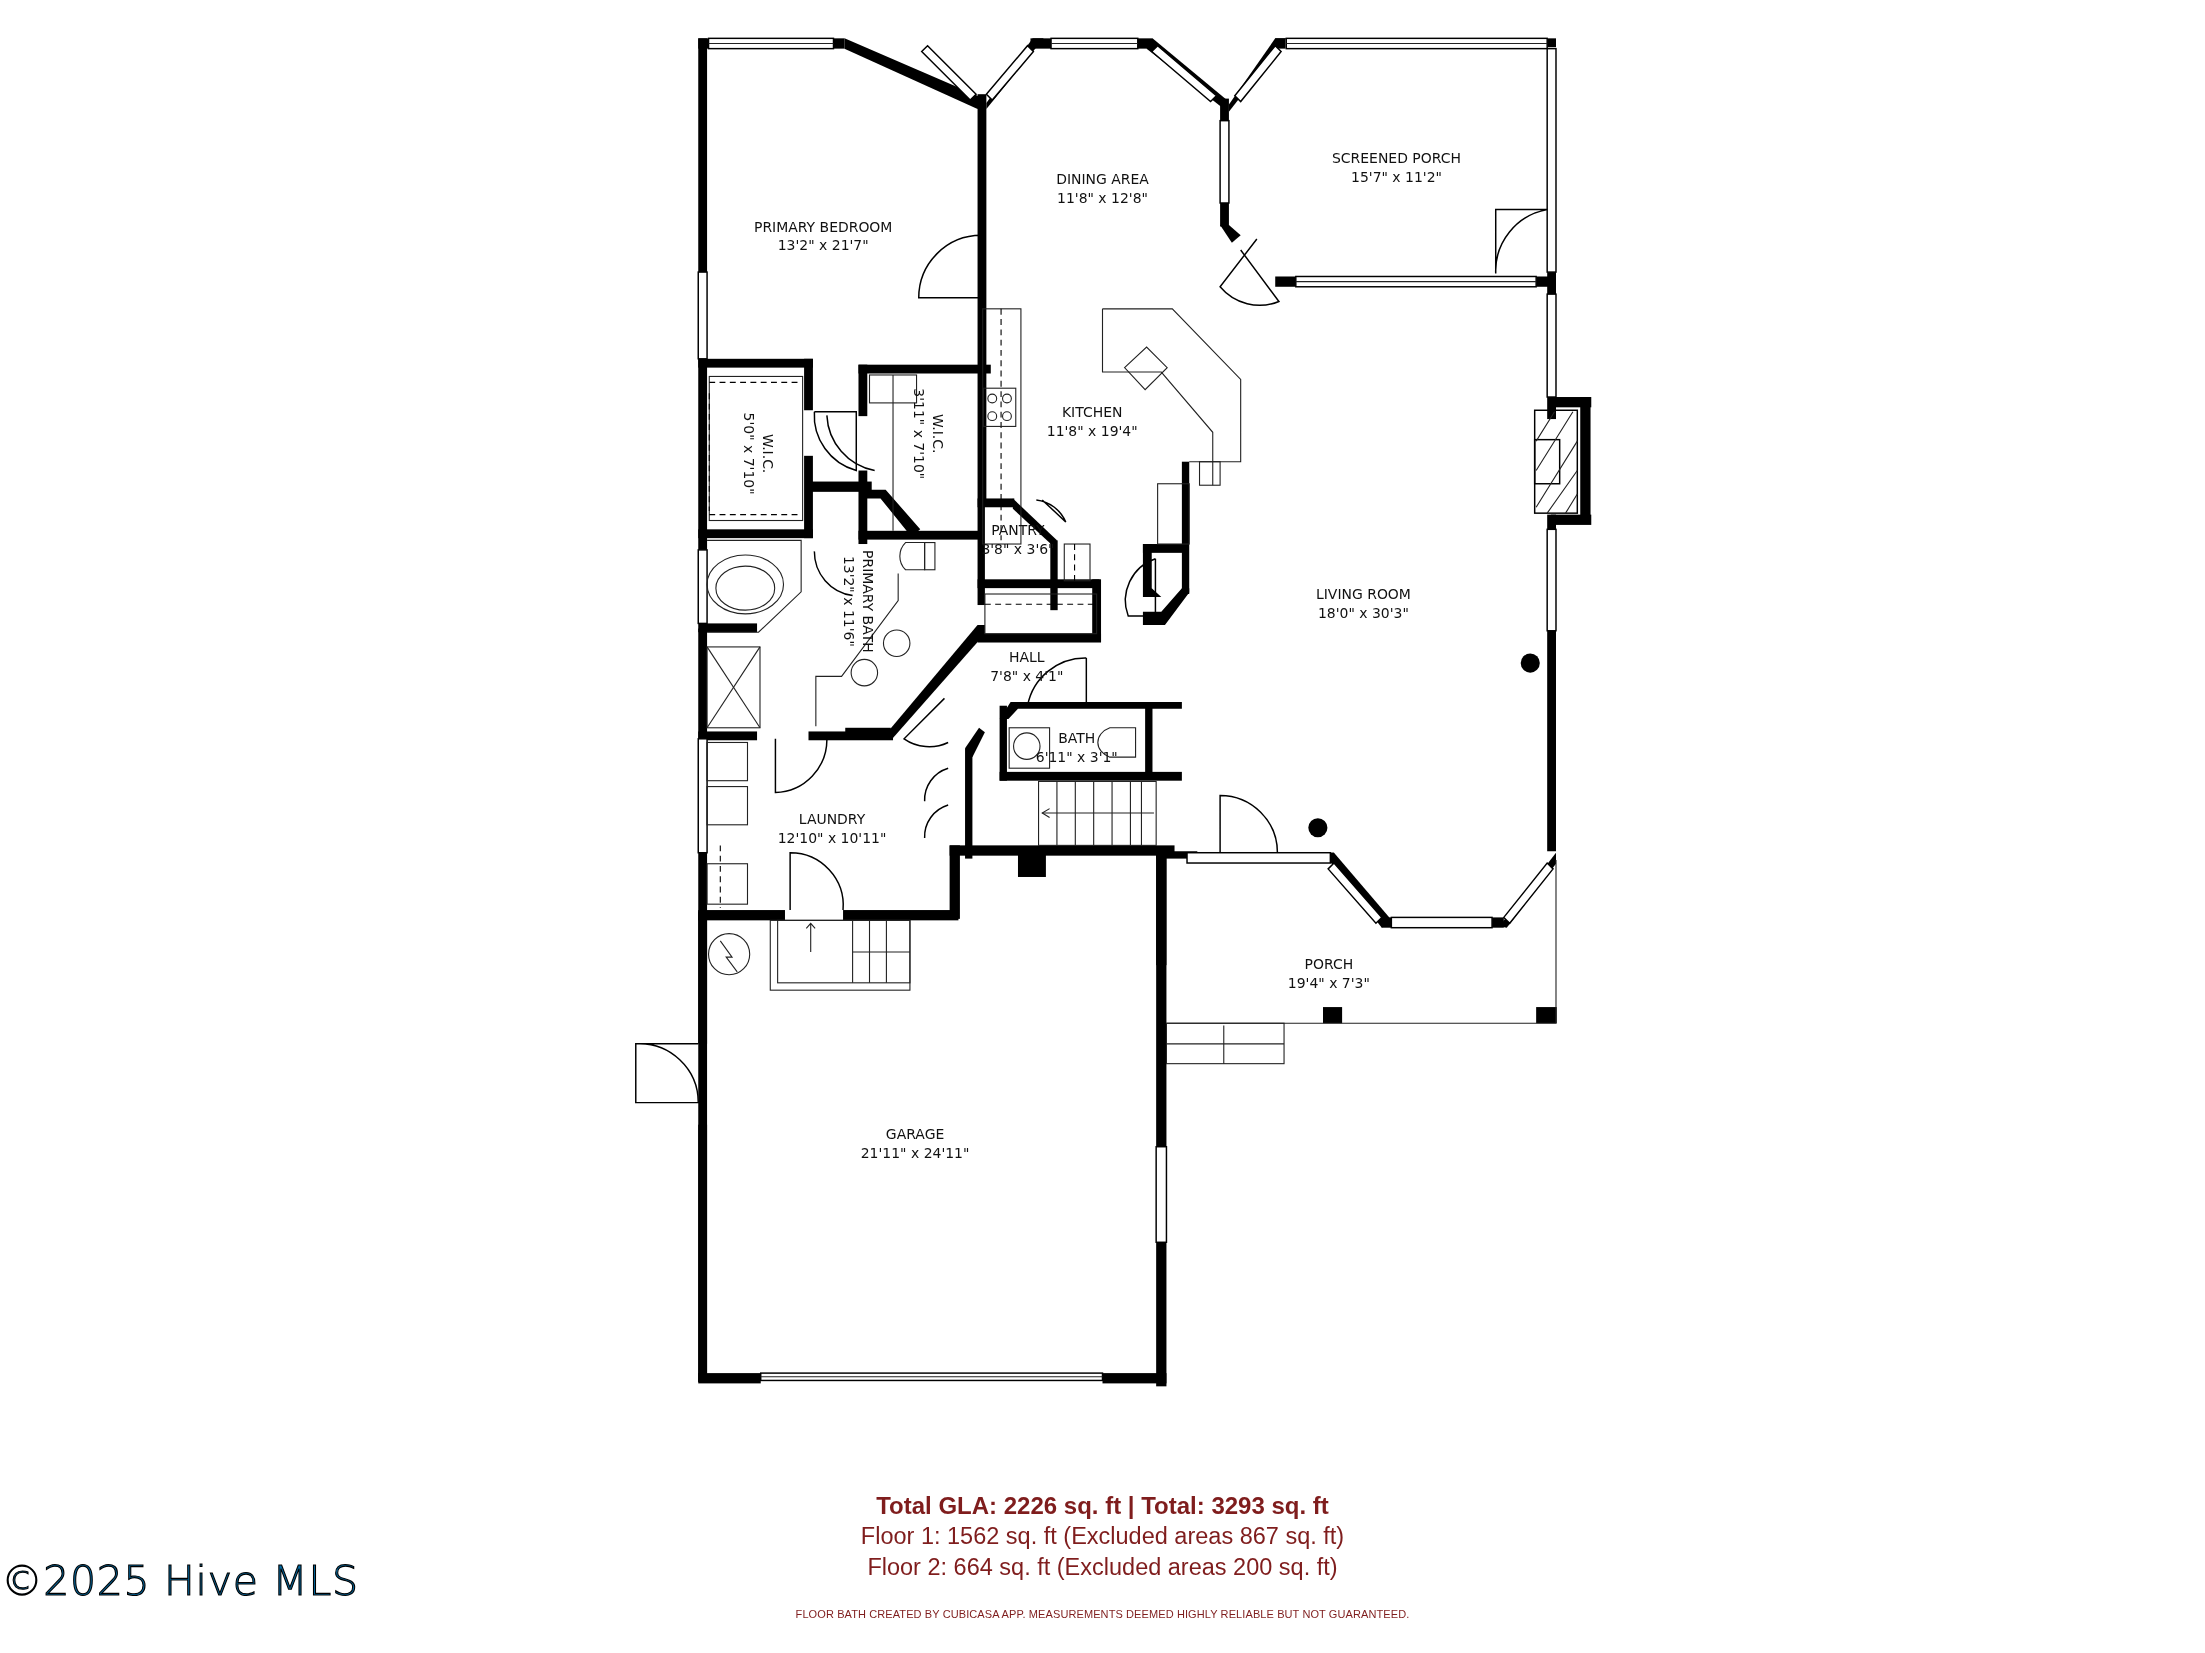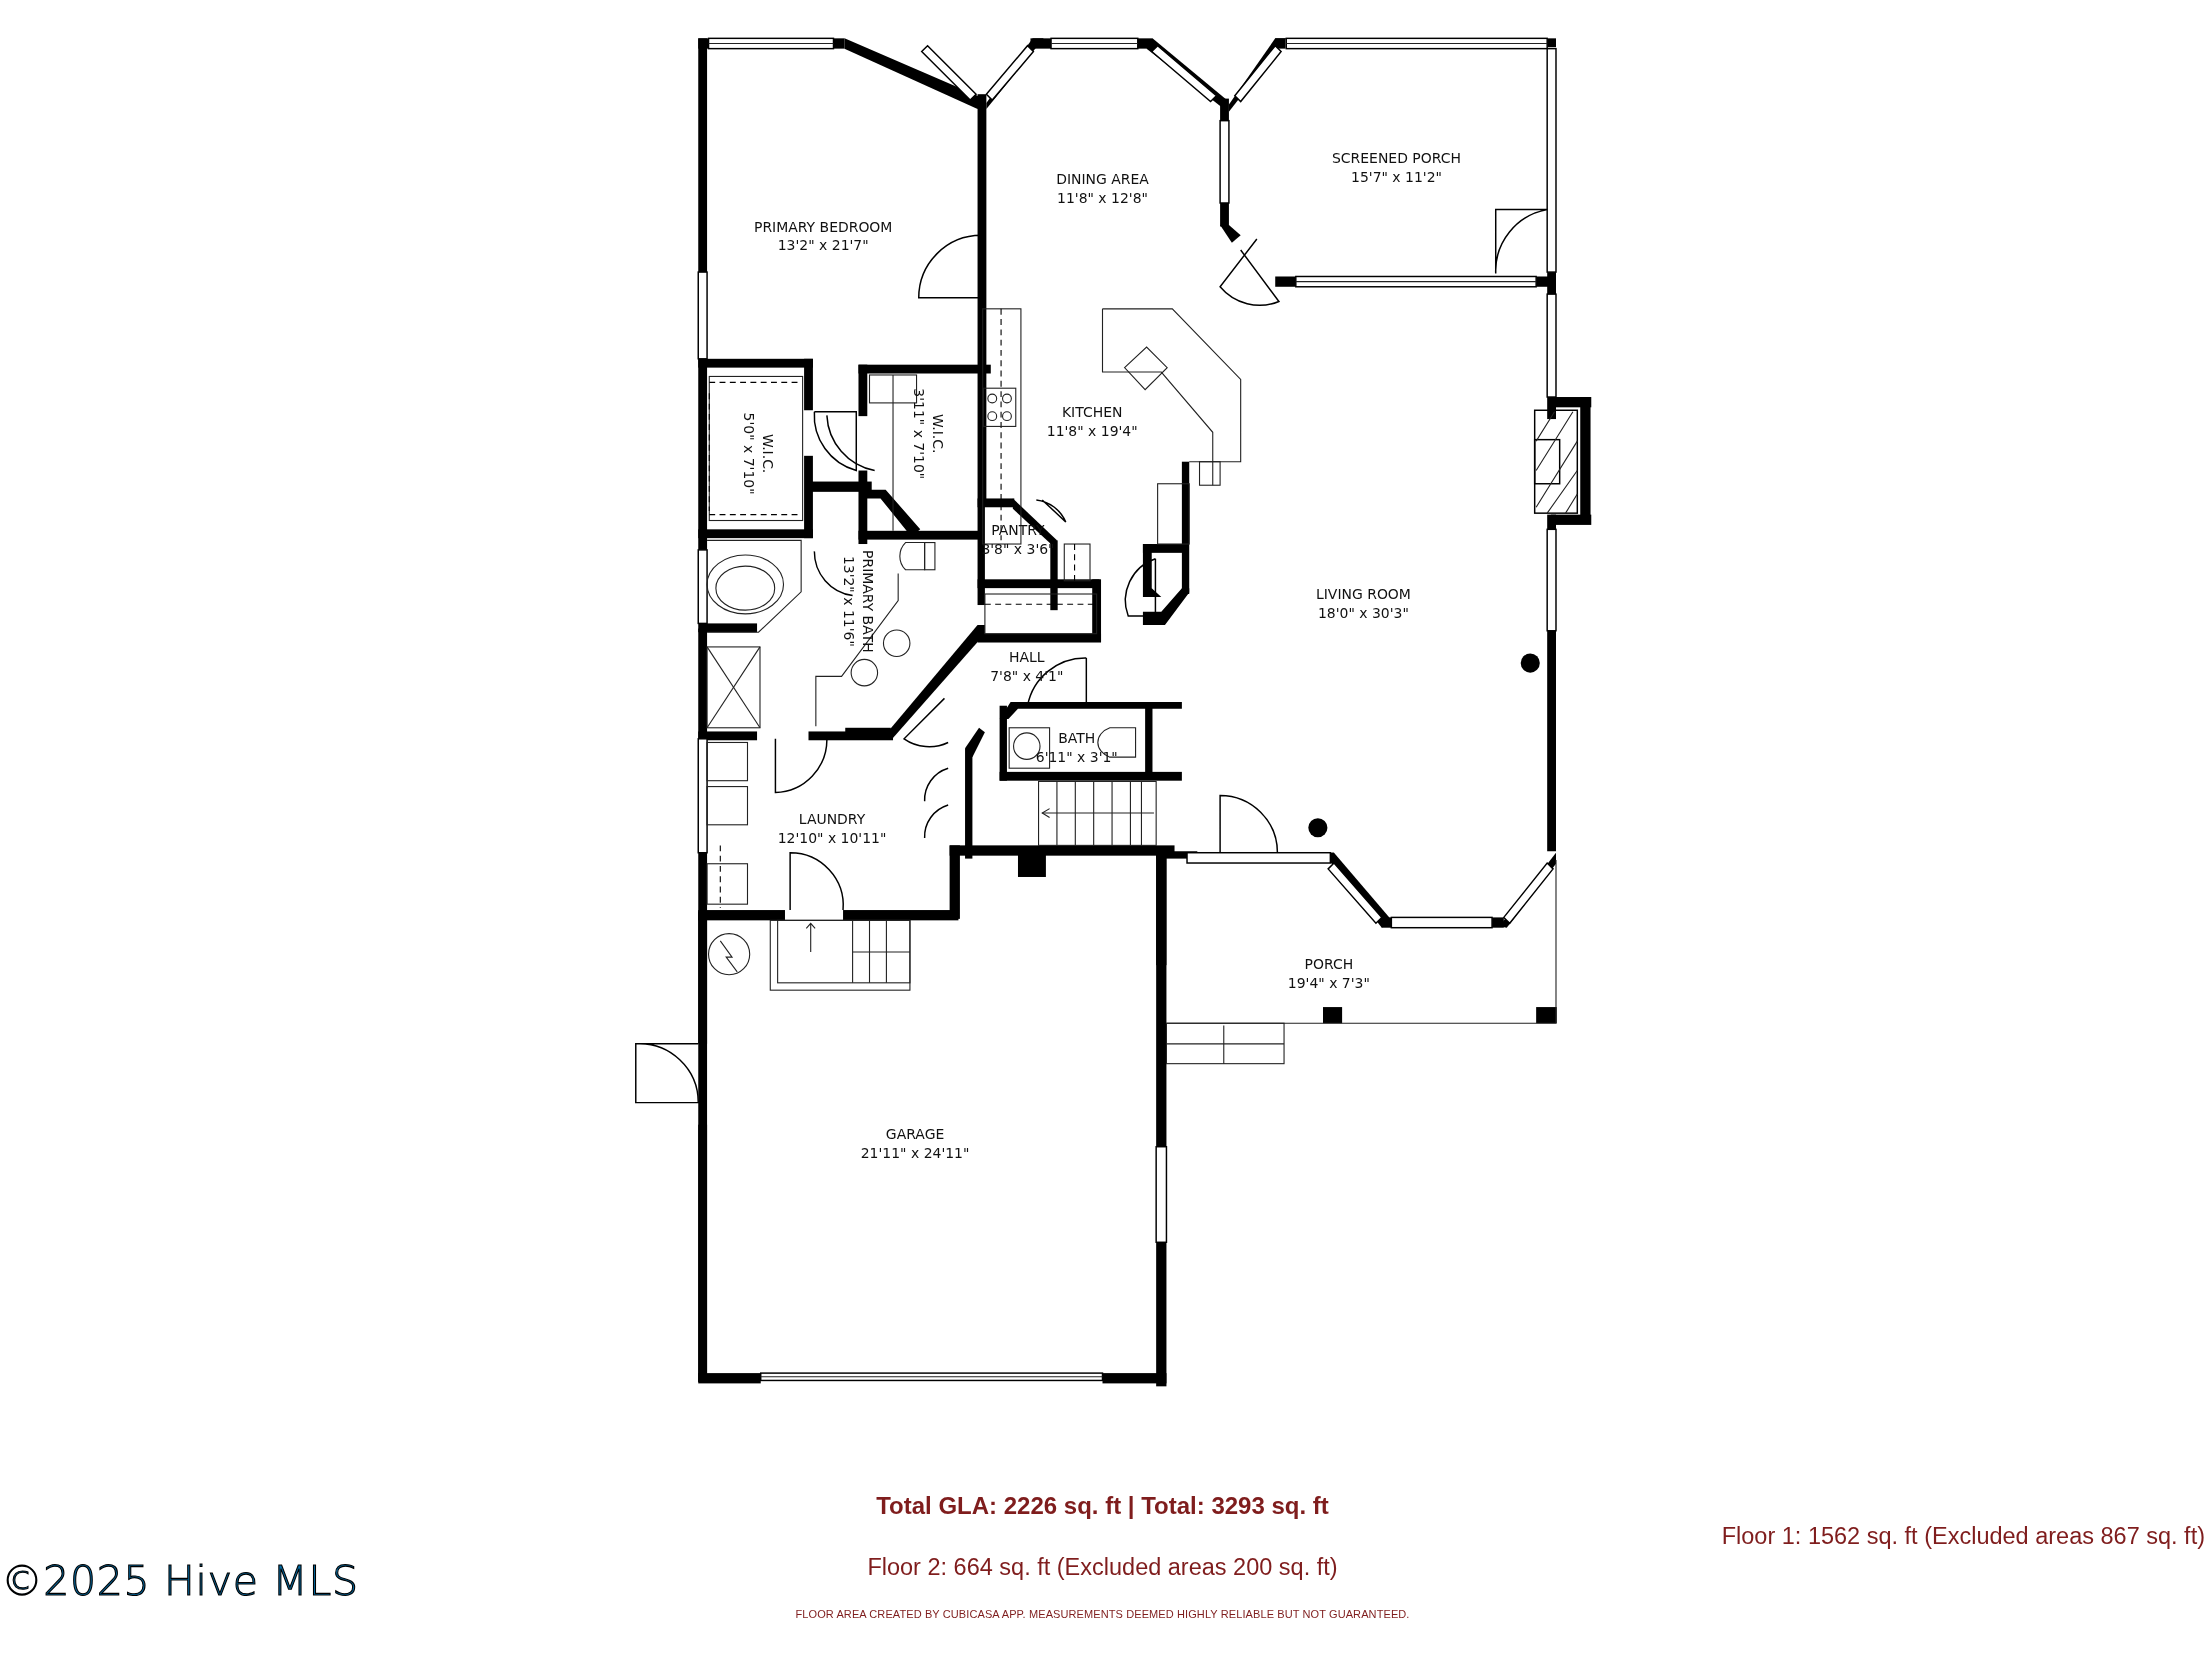--- a/index.html
+++ b/index.html
@@ -6,21 +6,21 @@
   body { width: 2205px; height: 1654px; position: relative; overflow: hidden; font-family: "DejaVu Sans", sans-serif; }
   #plan { position: absolute; left: 0; top: 0; width: 2205px; height: 1654px; }
   .wall { fill: #000; }
   .thin { fill: none; stroke: #000; stroke-width: 2; }
   .thin1 { fill: none; stroke: #222; stroke-width: 1.5; }
   .dash { fill: none; stroke: #000; stroke-width: 1.5; stroke-dasharray: 8 6; }
   .win { fill: #fff; stroke: #000; stroke-width: 2; }
   .room-label { font-family: "DejaVu Sans", sans-serif; font-size: 19px; fill: #111; text-anchor: middle; }
   .summary { position: absolute; left: 0; width: 2205px; text-align: center; color: #7f1d1d; }
   #summary-1 { top: 1492px; font-size: 24px; font-weight: bold; font-family: "Liberation Sans", sans-serif; }
-  #summary-2 { top: 1523px; font-size: 23.5px; font-family: "Liberation Sans", sans-serif; text-align: right; }
+  #summary-2 { top: 1523px; font-size: 23.5px; font-family: "Liberation Sans", sans-serif; }
   #summary-3 { top: 1554px; font-size: 23.5px; font-family: "Liberation Sans", sans-serif; }
   #disclaimer { top: 1608px; font-size: 11px; font-family: "Liberation Sans", sans-serif; letter-spacing: 0.1px; }
   #watermark { position: absolute; left: 1.5px; top: 1557px; font-size: 41px; font-family: "DejaVu Sans", sans-serif; font-weight: 200; color: #0369a1; -webkit-text-stroke: 1.1px #000; letter-spacing: 0.7px; }
 </style>
 </head>
 <body>
 
 <svg id="plan" viewBox="0 0 3000 2250" xmlns="http://www.w3.org/2000/svg">
 
   <g>
@@ -312,15 +312,15 @@
     <text class="room-label" x="1808" y="1344"><tspan>19'4" x 7'3"</tspan></text>
 
     <text class="room-label" x="1245" y="1549"><tspan>GARAGE</tspan></text>
     <text class="room-label" x="1245" y="1575"><tspan>21'11" x 24'11"</tspan></text>
   </g>
 </svg>
 
 <div id="summary-1" class="summary">Total GLA: 2226 sq. ft | Total: 3293 sq. ft</div>
 <div id="summary-2" class="summary">Floor 1: 1562 sq. ft (Excluded areas 867 sq. ft)</div>
 <div id="summary-3" class="summary">Floor 2: 664 sq. ft (Excluded areas 200 sq. ft)</div>
-<div id="disclaimer" class="summary">FLOOR AREA CREATED BY CUBICASA APP. MEASUREMENTS DEEMED HIGHLY RELIABLE BUT NOT GUARANTEED.</div>
+<div id="disclaimer" class="summary">FLOOR BATH CREATED BY CUBICASA APP. MEASUREMENTS DEEMED HIGHLY RELIABLE BUT NOT GUARANTEED.</div>
 <div id="watermark">©2025 Hive MLS</div>
 
 
 </body></html>

